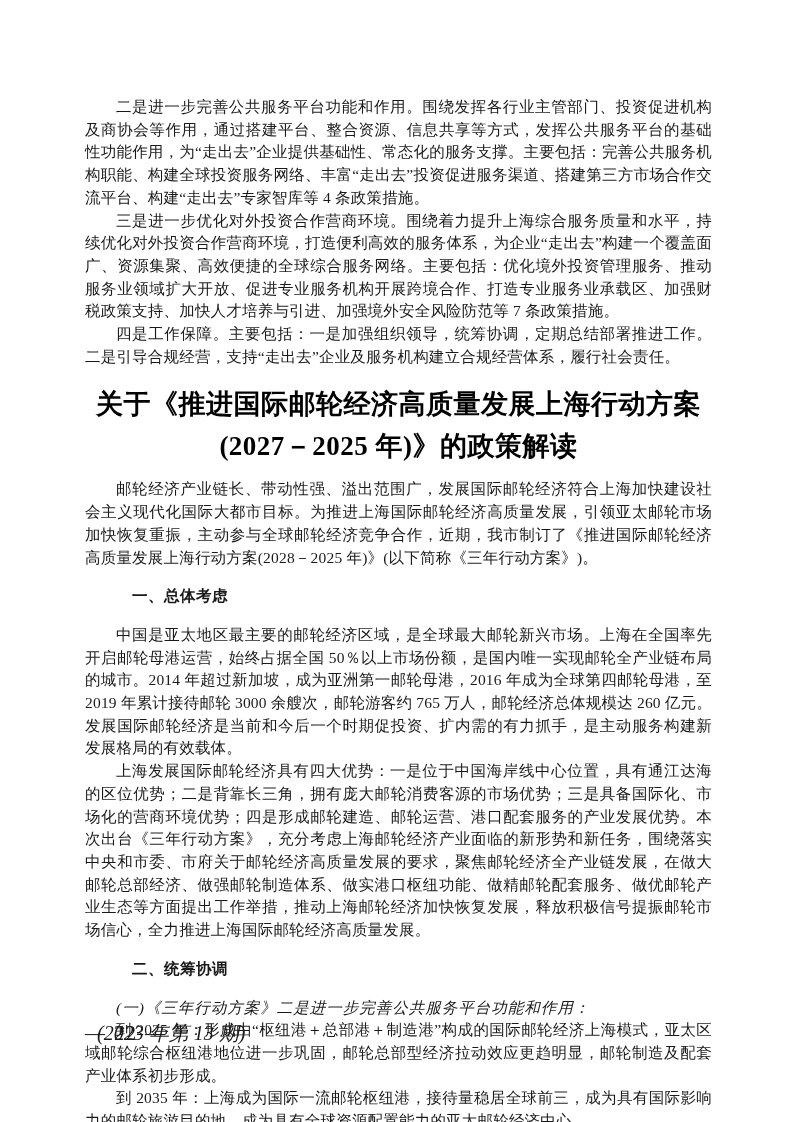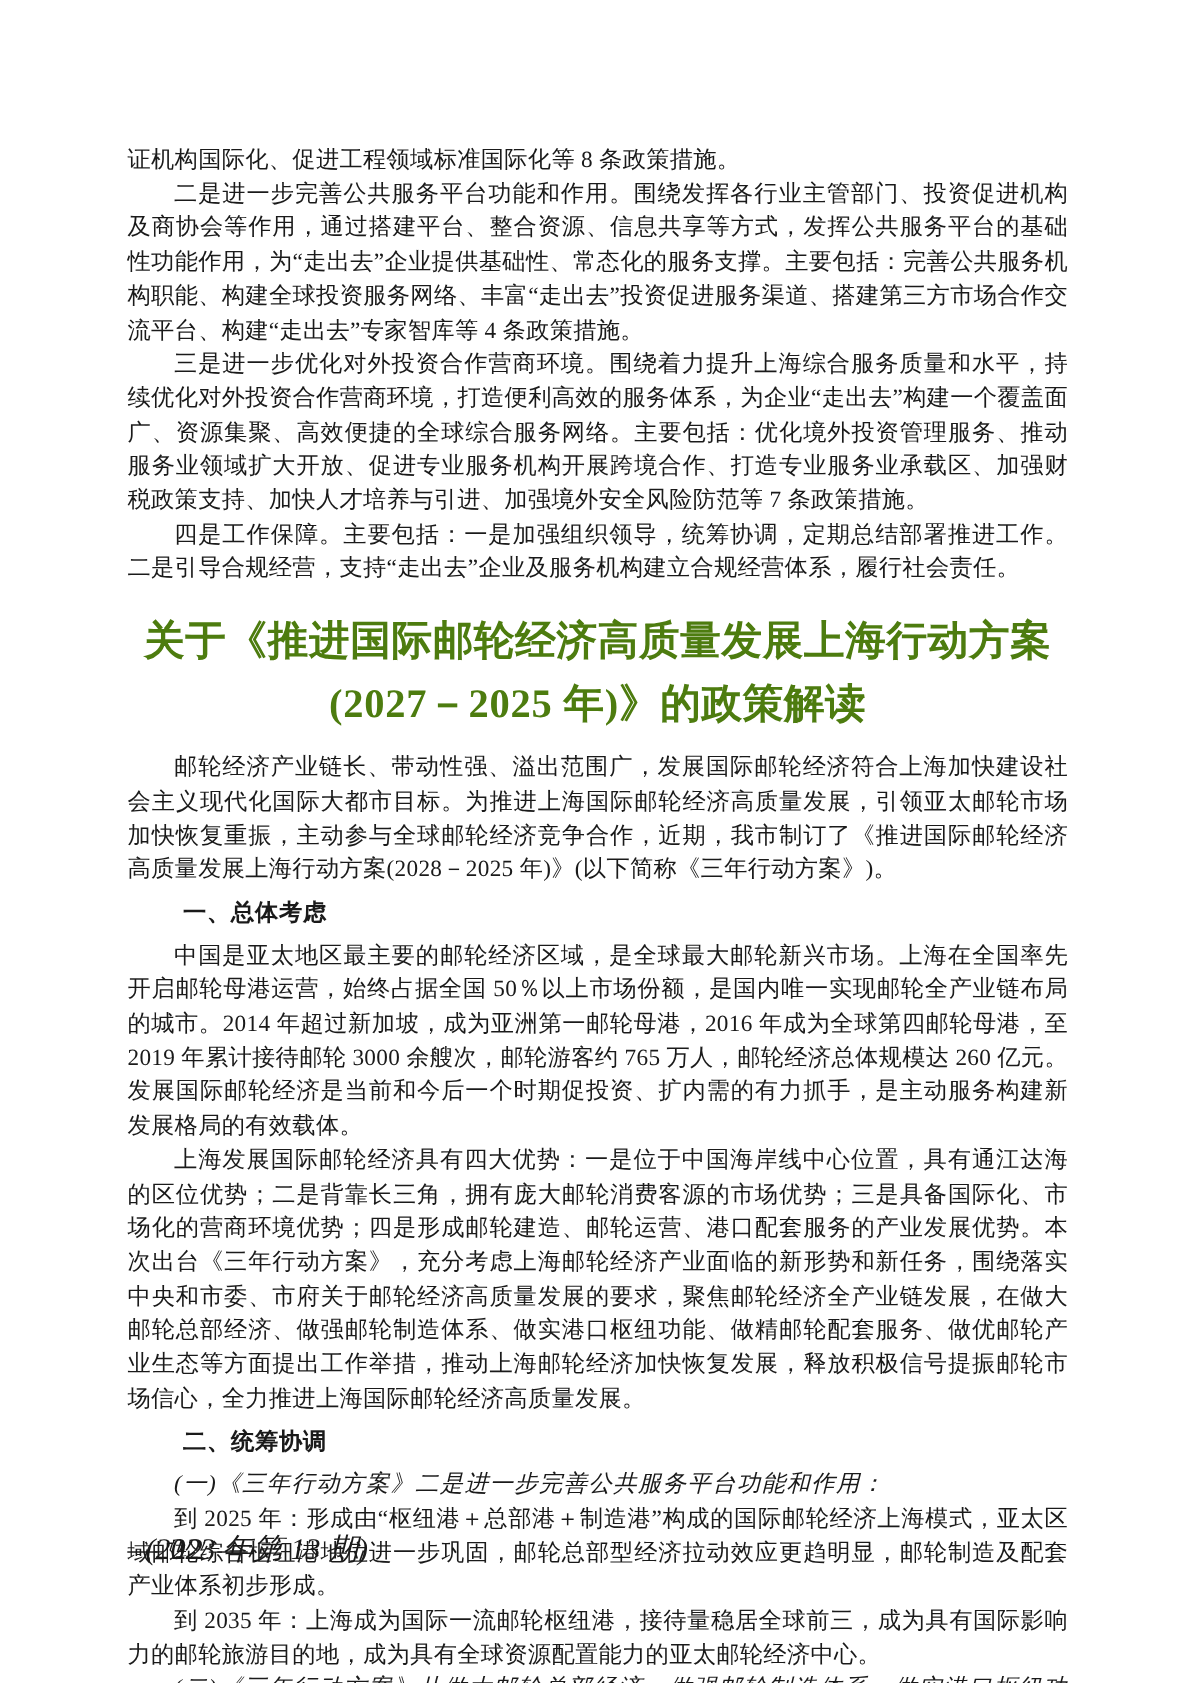--- a/index.html
+++ b/index.html
@@ -28,40 +28,40 @@
     font-size: 15.5px;
     line-height: 22.7px;
     text-align: justify;
     text-indent: 2em;
     letter-spacing: 0.2px;
   }
   .para.no-indent {
     text-indent: 0;
   }
   .section-heading {
-    margin: 6px;
+    margin: 16px;
     font-size: 15.5px;
     line-height: 22.7px;
     text-indent: 2em;
     font-weight: bold;
     font-family: "Liberation Sans", "DejaVu Sans", sans-serif;
     letter-spacing: 0.5px;
   }
   .para.kai {
     font-style: italic;
     letter-spacing: 1px;
   }
   .article-title {
     margin: 15px 0 11px 0;
     text-align: center;
     font-weight: bold;
     font-size: 27px;
     line-height: 42px;
     letter-spacing: 0.5px;
-    color: #4d7c0f;
+    color: #000000;
   }
   .article-title span {
     display: block;
   }
   .page-footer {
     position: absolute;
     left: 85px;
     right: 81px;
     top: 1021px;
     height: 24px;
@@ -82,21 +82,20 @@
     text-align: left;
     font-style: italic;
   }
 </style>
 </head>
 <body>
 
 <div class="page">
   <div class="content">
 
-    <p class="para no-indent">证机构国际化、促进工程领域标准国际化等 8 条政策措施。</p>
     <p class="para">二是进一步完善公共服务平台功能和作用。围绕发挥各行业主管部门、投资促进机构及商协会等作用，通过搭建平台、整合资源、信息共享等方式，发挥公共服务平台的基础性功能作用，为“走出去”企业提供基础性、常态化的服务支撑。主要包括：完善公共服务机构职能、构建全球投资服务网络、丰富“走出去”投资促进服务渠道、搭建第三方市场合作交流平台、构建“走出去”专家智库等 4 条政策措施。</p>
     <p class="para">三是进一步优化对外投资合作营商环境。围绕着力提升上海综合服务质量和水平，持续优化对外投资合作营商环境，打造便利高效的服务体系，为企业“走出去”构建一个覆盖面广、资源集聚、高效便捷的全球综合服务网络。主要包括：优化境外投资管理服务、推动服务业领域扩大开放、促进专业服务机构开展跨境合作、打造专业服务业承载区、加强财税政策支持、加快人才培养与引进、加强境外安全风险防范等 7 条政策措施。</p>
     <p class="para">四是工作保障。主要包括：一是加强组织领导，统筹协调，定期总结部署推进工作。二是引导合规经营，支持“走出去”企业及服务机构建立合规经营体系，履行社会责任。</p>
 
     <h1 class="article-title">
       <span>关于《推进国际邮轮经济高质量发展上海行动方案</span>
       <span>(2027－2025 年)》的政策解读</span>
     </h1>
 
     <p class="para">邮轮经济产业链长、带动性强、溢出范围广，发展国际邮轮经济符合上海加快建设社会主义现代化国际大都市目标。为推进上海国际邮轮经济高质量发展，引领亚太邮轮市场加快恢复重振，主动参与全球邮轮经济竞争合作，近期，我市制订了《推进国际邮轮经济高质量发展上海行动方案(2028－2025 年)》(以下简称《三年行动方案》)。</p>

